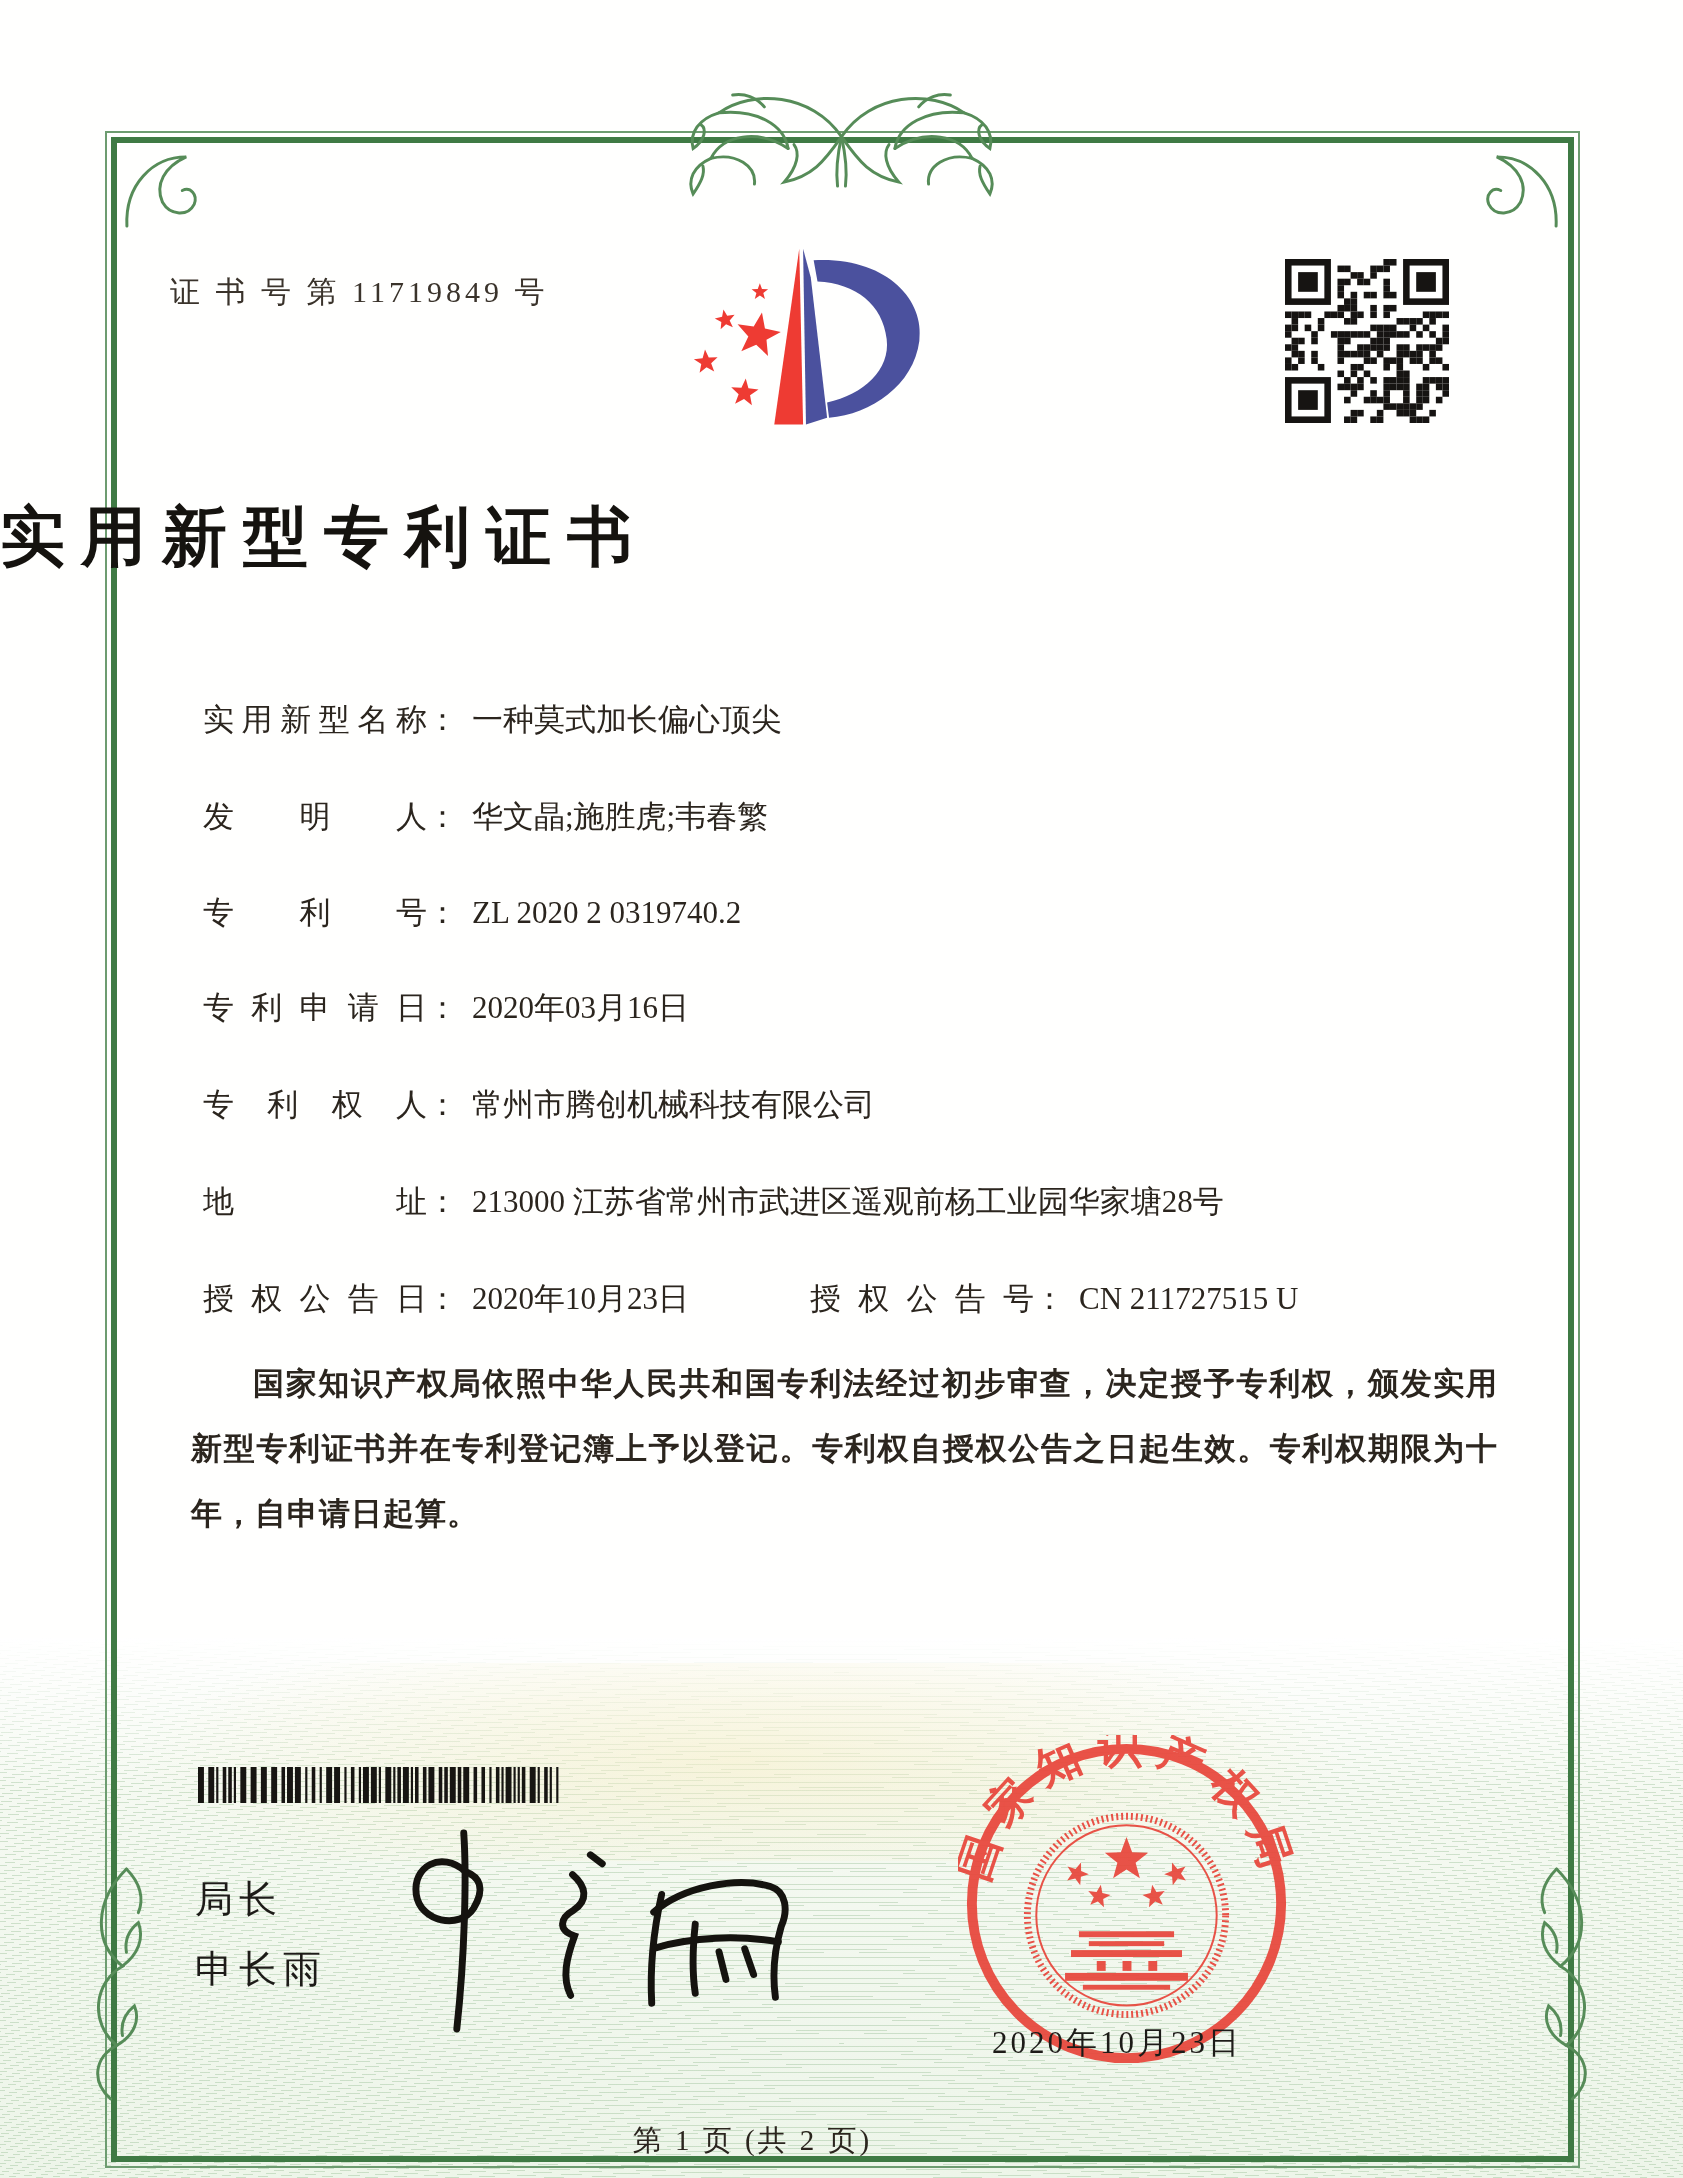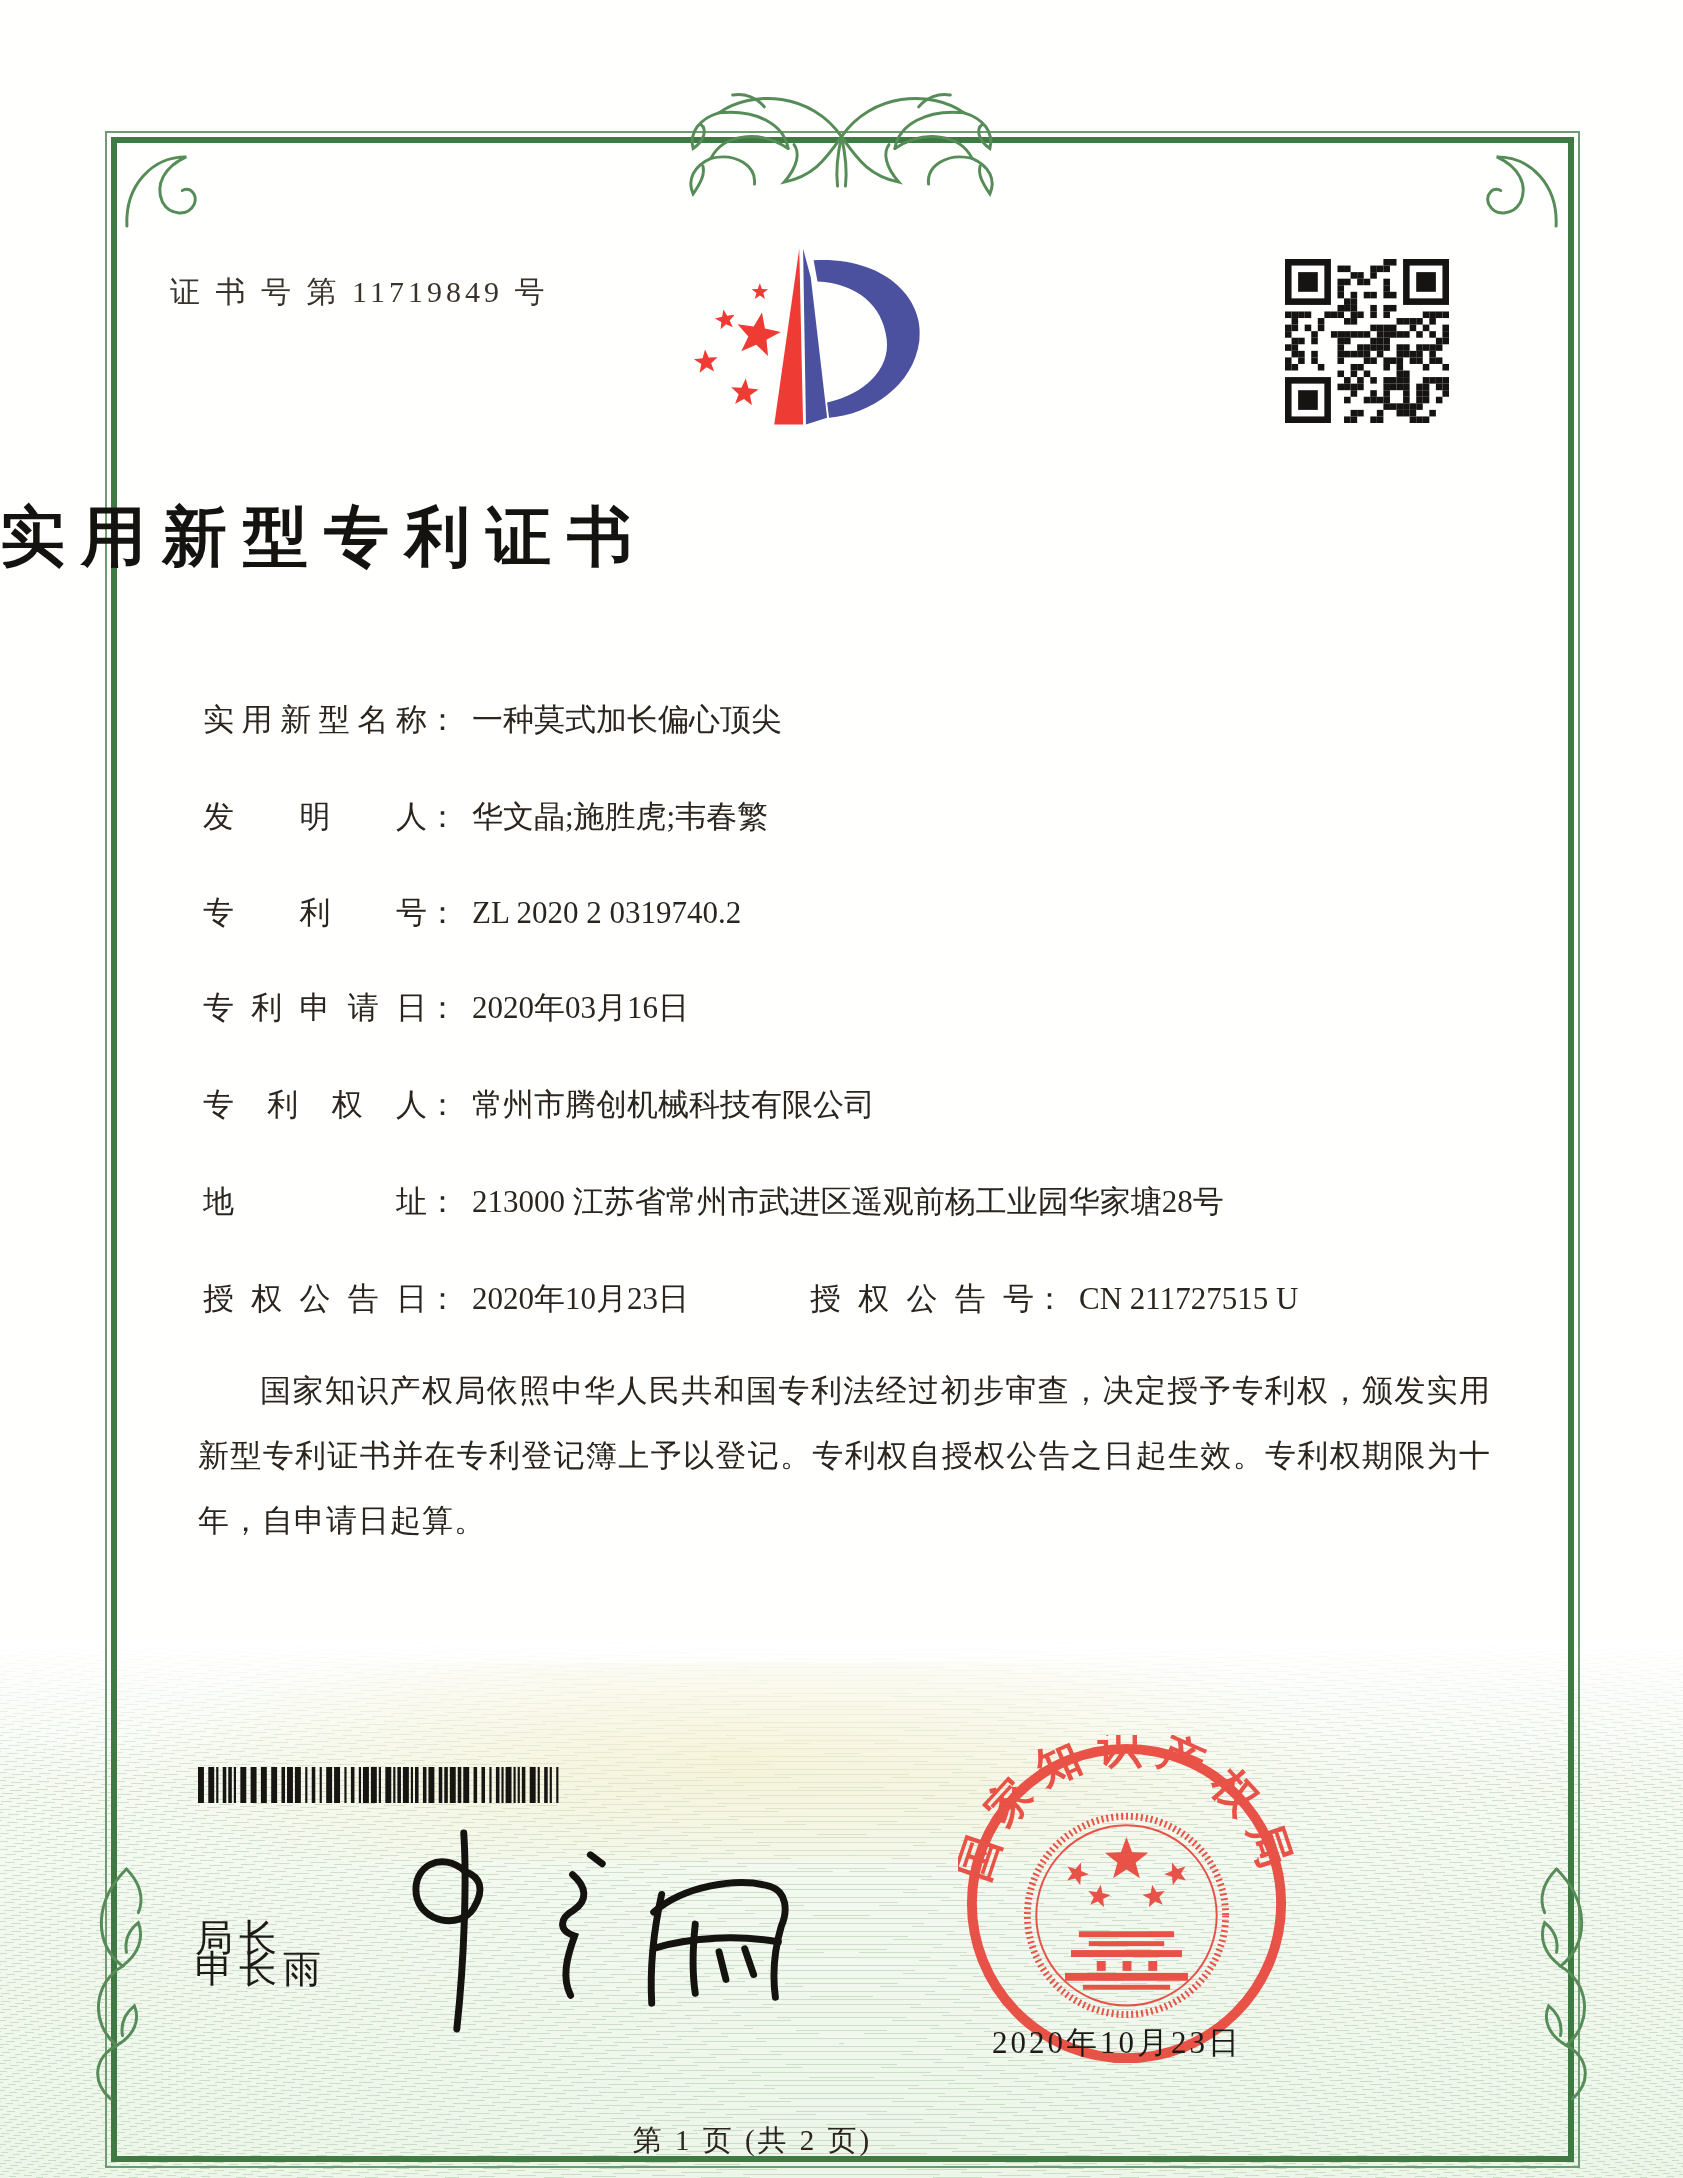--- a/index.html
+++ b/index.html
@@ -23,24 +23,24 @@
   
   .cert-no{position:absolute;left:170px;top:257px;z-index:3;font-size:30px;letter-spacing:4px;color:#3a332b;margin-top:15px;}
   .title{position:absolute;left:0;right:0;top:493px;z-index:3;
     font-size:65px;font-weight:700;letter-spacing:16px;color:#15130f;}
   .frow{position:absolute;left:203px;z-index:3;font-size:31px;color:#2b251e;white-space:nowrap;}
   .flabel{display:inline-block;width:224px;text-align:justify;text-align-last:justify;vertical-align:bottom;}
   .fcolon{margin-right:14px;}
   .grant-right{position:absolute;left:607px;top:0;white-space:nowrap;}
   .paras{position:absolute;left:190px;top:1350px;width:1309px;z-index:3;
     font-size:31px;line-height:65px;color:#2b251e;text-align:justify;letter-spacing:1px;}
-  .paras p{margin:8px;text-indent:2em;}
+  .paras p{margin:1px;text-indent:2em;font-weight:bold;}
   .sig-title,.sig-name{position:absolute;left:195px;z-index:3;font-size:38px;color:#1d1b18;
     font-family:"Liberation Sans","DejaVu Sans",sans-serif;letter-spacing:6px;}
-  .sig-title{top:1874px;margin-top:39px;} .sig-name{top:1944px;}
+  .sig-title{top:1874px;} .sig-name{top:1944px;}
   .seal-date{position:absolute;left:992px;top:2022px;z-index:4;font-size:31px;letter-spacing:3px;color:#1d1b18;}
   .footer{position:absolute;left:0;right:178px;top:2121px;z-index:3;text-align:center;
     font-size:29px;letter-spacing:3px;color:#2b251e;}
 
   .qr{position:absolute;left:1285px;top:259px;width:164px;height:164px;z-index:3;}
   .barcode{position:absolute;left:198px;top:1767px;width:361px;height:36px;z-index:3;}
   .logo{position:absolute;left:683px;top:238px;width:269px;height:204px;z-index:3;}
   .signature{position:absolute;left:347px;top:1817px;width:465px;height:228px;z-index:3;}
   .seal{position:absolute;left:958px;top:1735px;width:337px;height:337px;z-index:3;opacity:.92;}
 </style>

